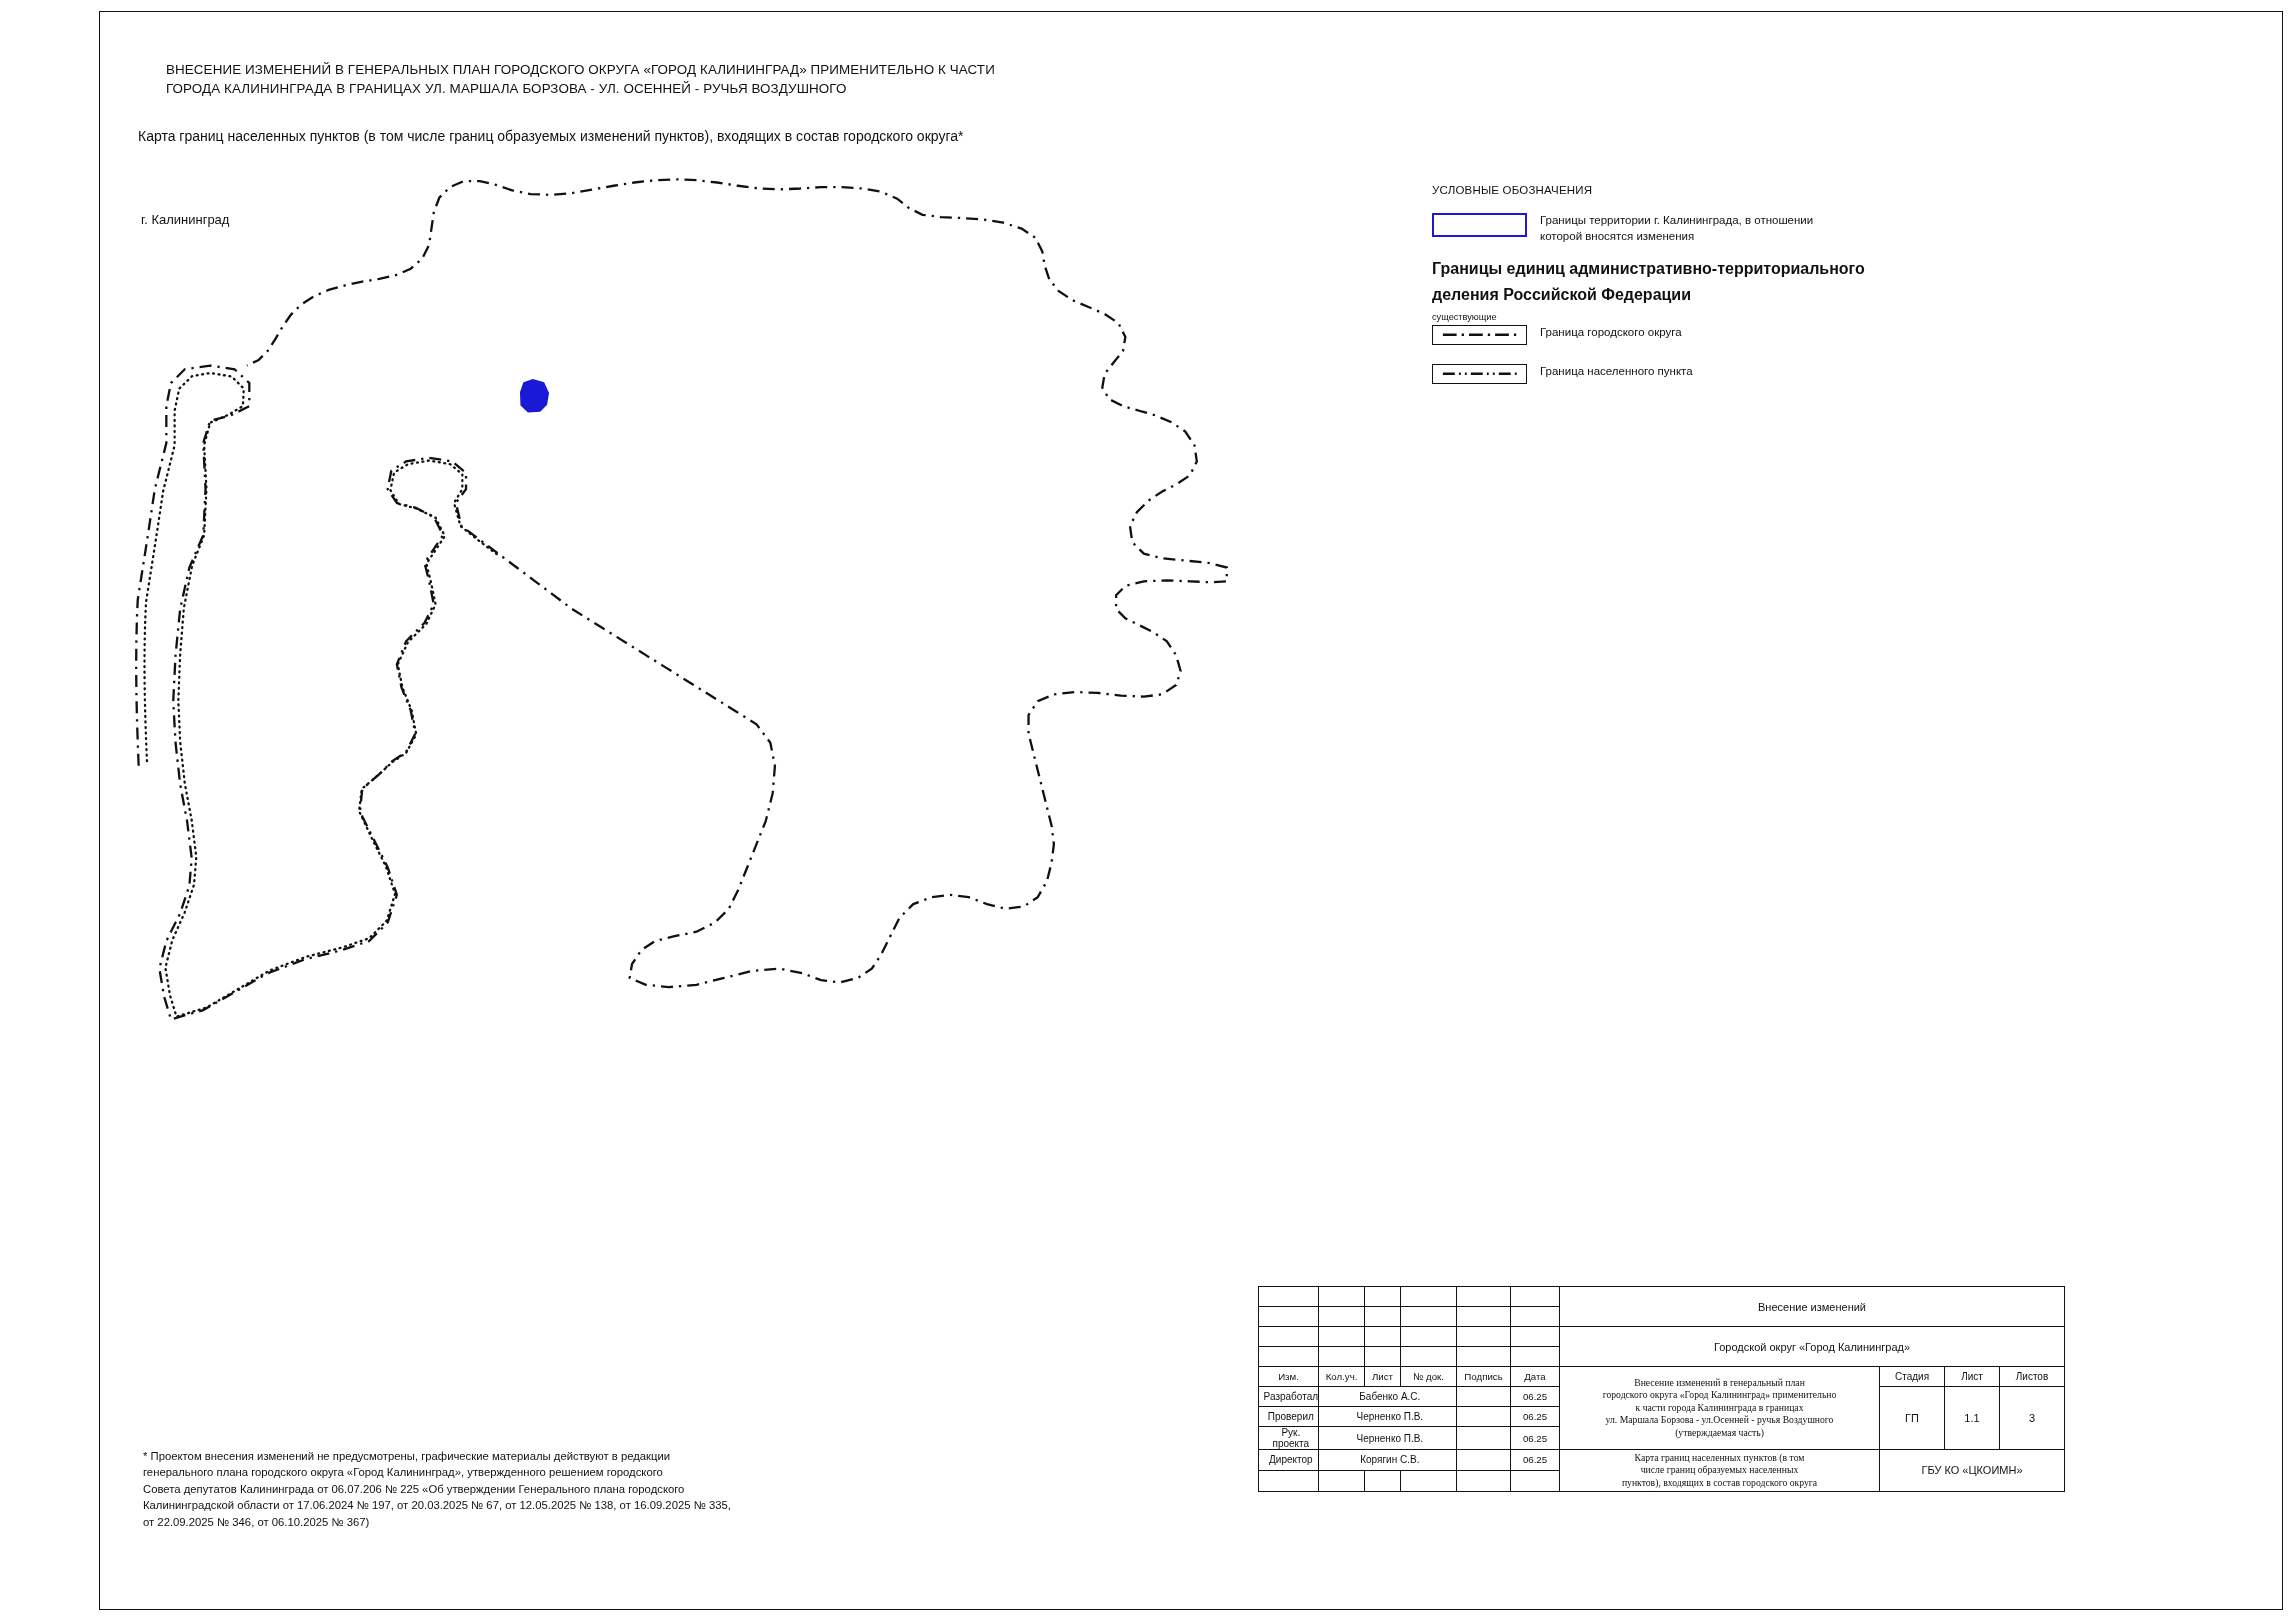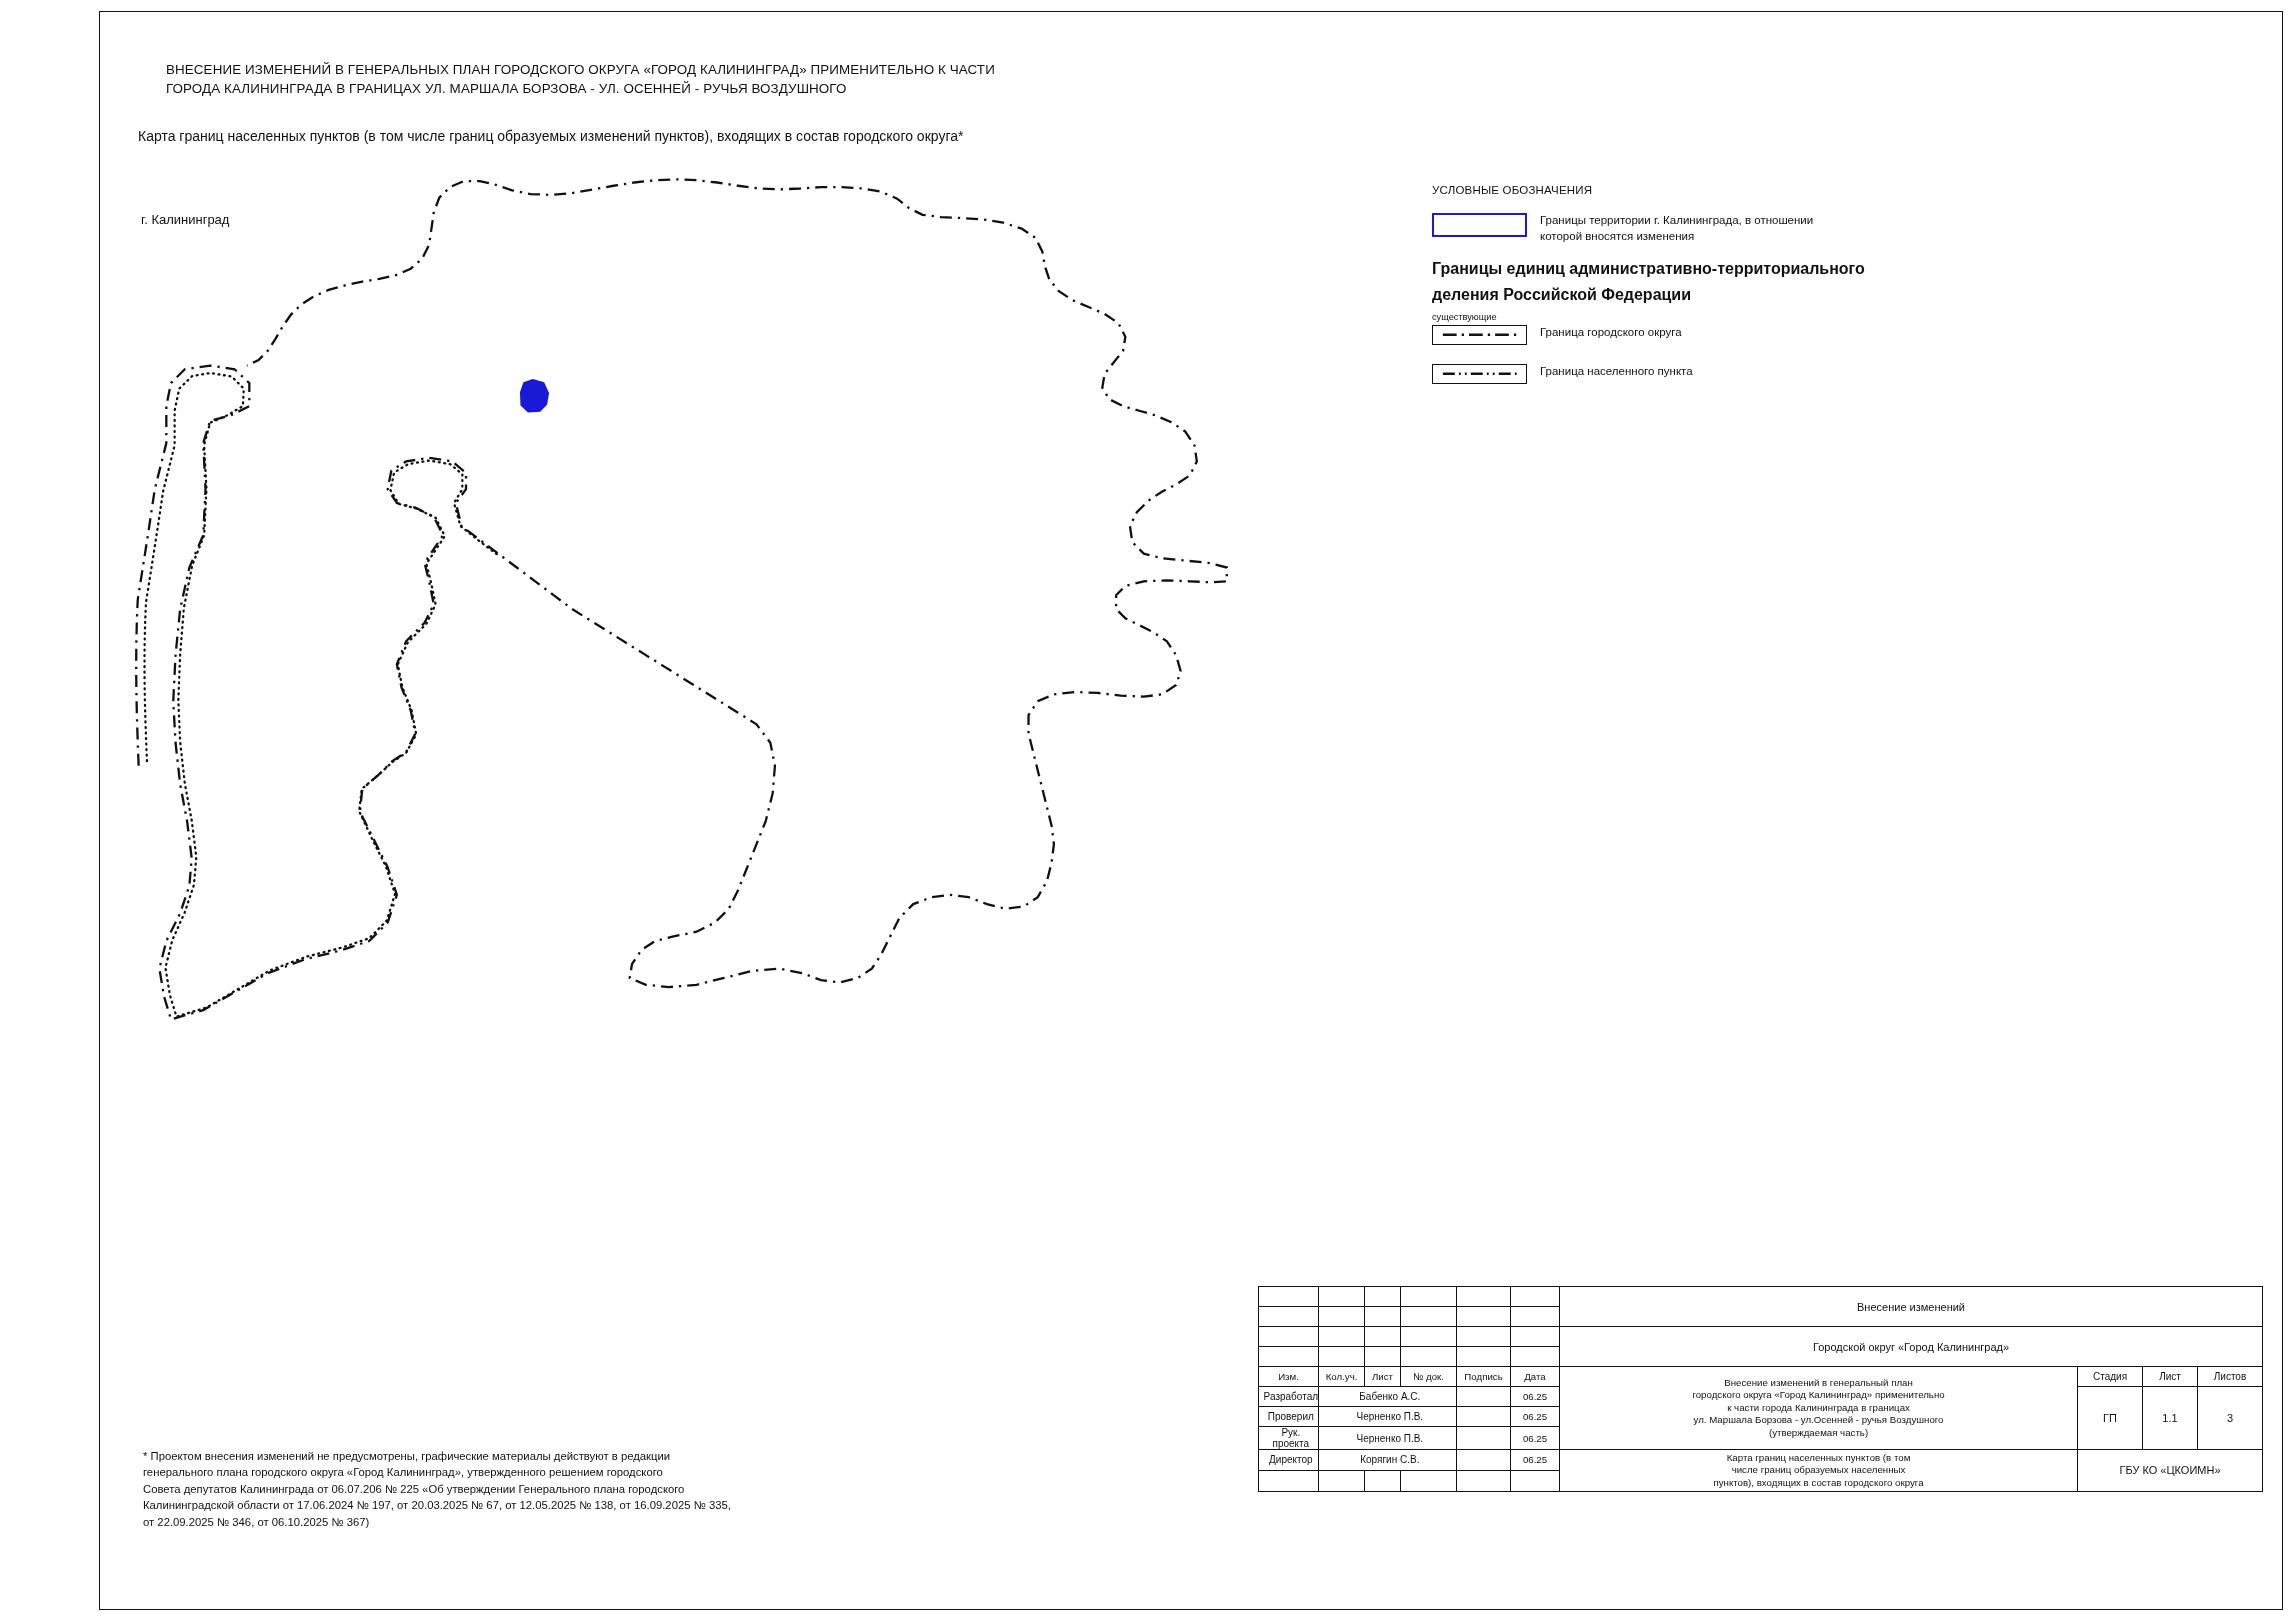--- a/index.html
+++ b/index.html
@@ -123,21 +123,21 @@
     left: 143px; top: 1448px;
     width: 1061px;
     font-size: 11.3px;
     color: #111;
     line-height: 1.46;
   }
   
   #stamp {
     position: absolute;
     left: 1258px; top: 1286px;
-    width: 1005px;
+    width: 807px;
     border-collapse: collapse;
     font-size: 9.7px;
     color: #111;
     padding-left: 20px;
   }
   #stamp td {
     border: 0.7px solid #111;
     padding: 0;
     text-align: center;
     vertical-align: middle;
@@ -146,21 +146,21 @@
   .cw1 { width: 54px; }
   .cw2 { width: 46px; }
   .cw3 { width: 36px; }
   .cw4 { width: 56px; }
   .cw5 { width: 54px; }
   .cw6 { width: 49px; }
   .role { text-align: left; padding-left: 4.6px !important; font-size: 10px; }
   .person { text-align: left; padding-left: 4.6px !important; font-size: 10px; }
   .hdr { font-size: 9.7px; }
   .big-c { font-size: 11px; }
-  .mid-c { font-size: 9.7px; line-height: 1.28; padding: 1.8px 2.8px !important; }
+  .mid-c { font-size: 9.7px; line-height: 1.28; padding: 1.8px 2.8px !important; font-family: Liberation Serif, serif; }
   .right-hdr { font-size: 10px; }
 </style>
 </head>
 <body>
 
 <div id="page">
   <div id="sheet-border"></div>
 
   <div class="title-block">
     <div class="title-line">ВНЕСЕНИЕ ИЗМЕНЕНИЙ В ГЕНЕРАЛЬНЫХ ПЛАН ГОРОДСКОГО ОКРУГА «ГОРОД КАЛИНИНГРАД» ПРИМЕНИТЕЛЬНО К ЧАСТИ</div>

